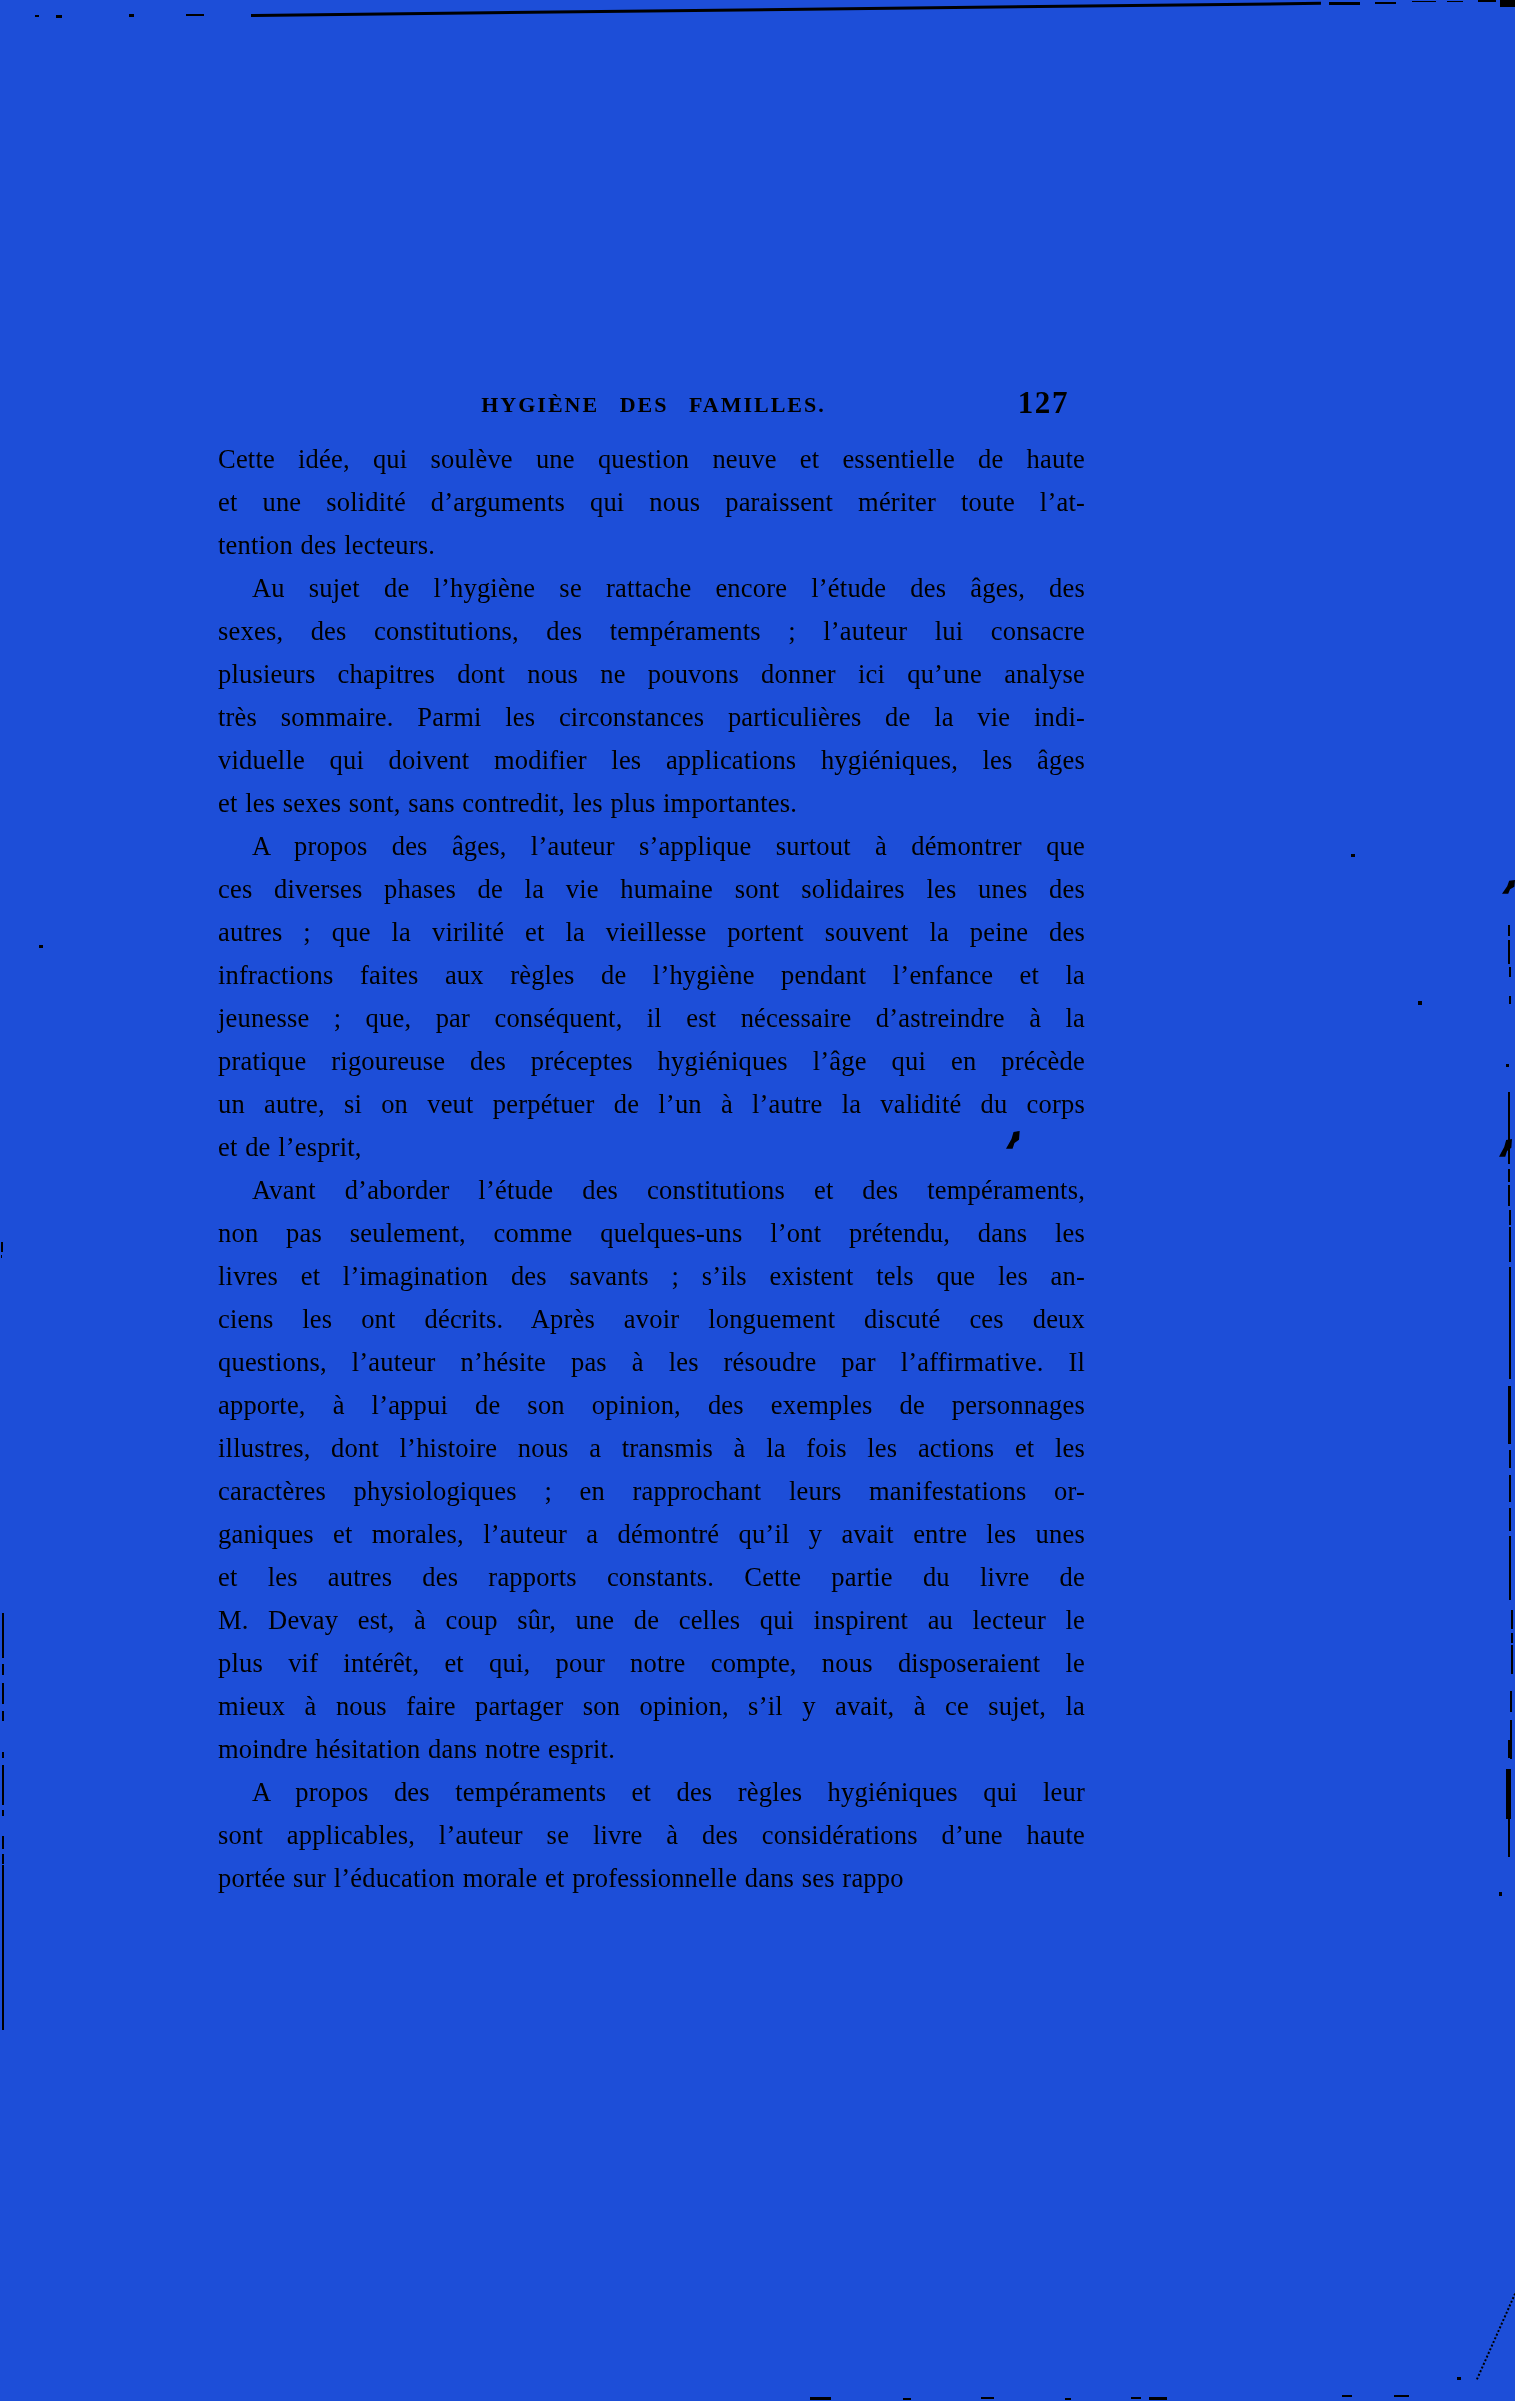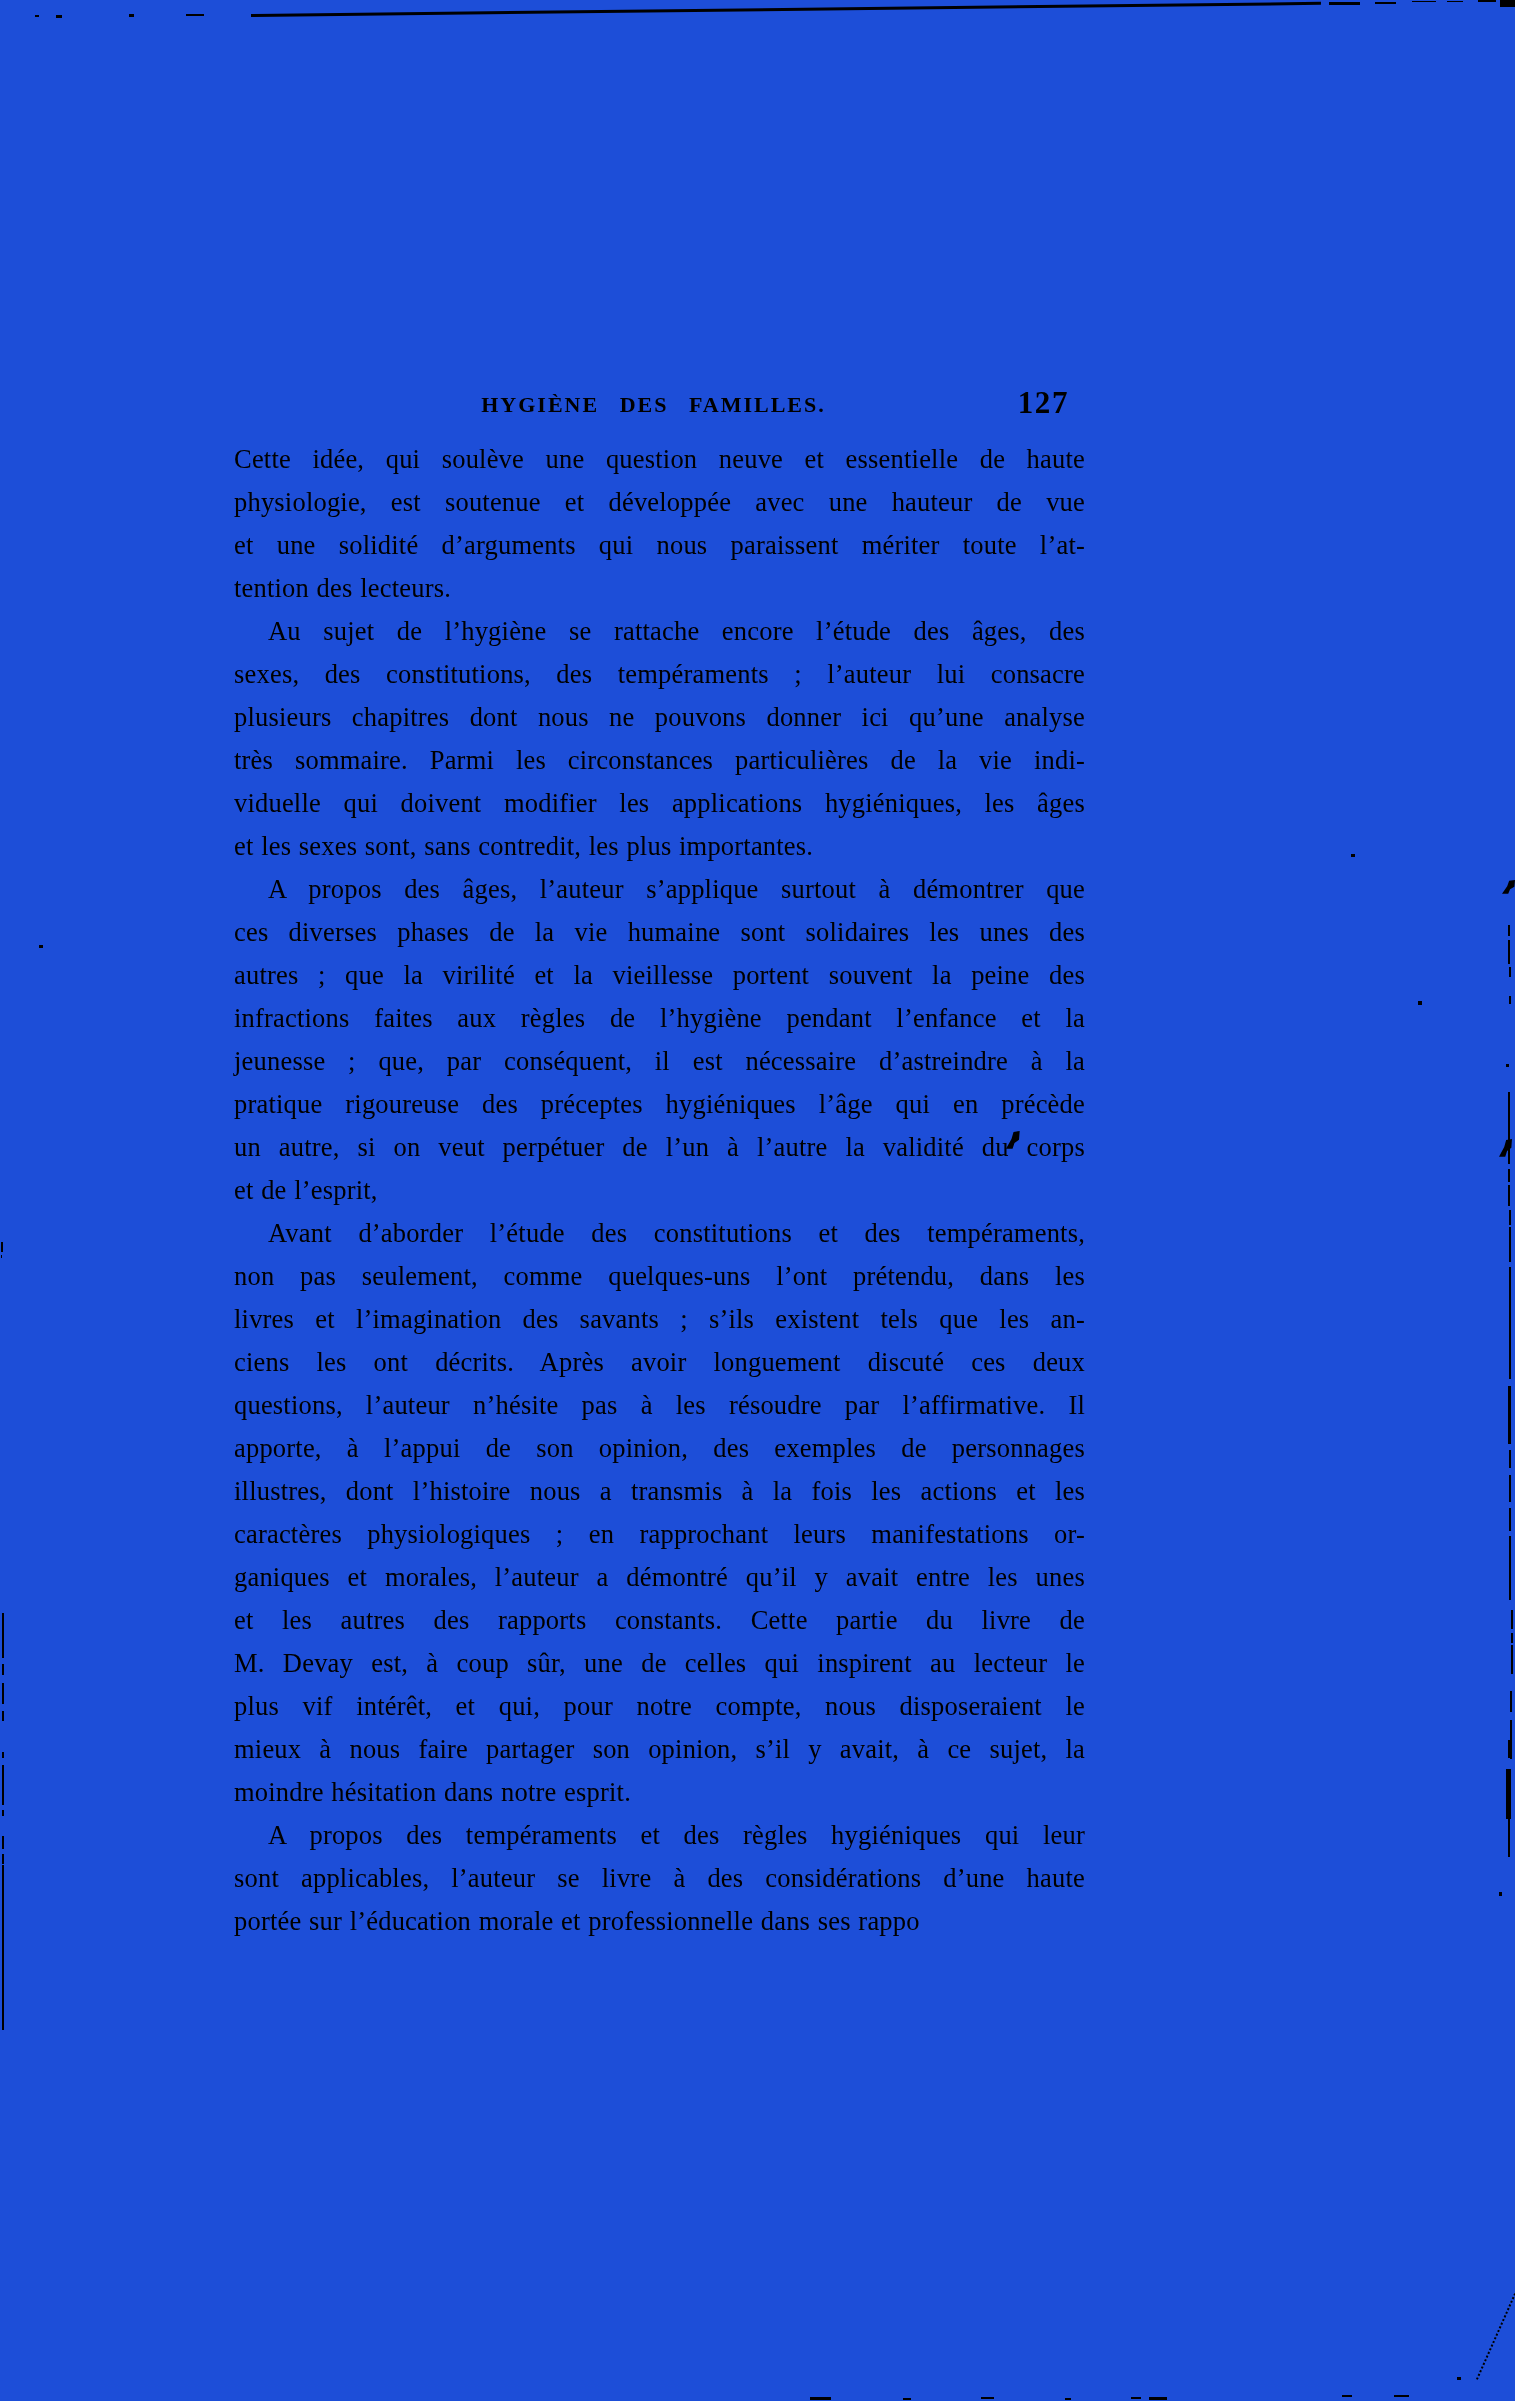--- a/index.html
+++ b/index.html
@@ -44,21 +44,20 @@
     letter-spacing: 0.2px;
   }
   .line {
     height: 43px;
     line-height: 43px;
     text-align: justify;
     text-align-last: justify;
     word-spacing: 0.8px;
     white-space: normal;
     overflow: visible;
-    margin-left: 16px;
   }
   .line.last { text-align-last: left; }
   .line.indent { text-indent: 34px; }
   .artifact-layer { position: absolute; inset: 0; pointer-events: none; }
   .artifact { position: absolute; background: #000; }
   .artifact.pointer {
     clip-path: polygon(0 100%, 40% 45%, 55% 5%, 100% 0, 95% 50%, 62% 68%, 48% 100%);
   }
   .artifact.skew-line { transform-origin: left center; }
   .artifact.dotted-line {
@@ -72,21 +71,20 @@
 
 <div class="page">
 
   <div class="header-row">
     <div class="running-header">HYGIÈNE DES FAMILLES.</div>
     <div class="page-number">127</div>
   </div>
 
   <div class="text-column">
       <div class="line">Cette idée, qui soulève une question neuve et essentielle de haute</div>
-      <div class="line">physiologie, est soutenue et développée avec une hauteur de vue</div>
       <div class="line">et une solidité d’arguments qui nous paraissent mériter toute l’at-</div>
       <div class="line last">tention des lecteurs.</div>
       <div class="line indent">Au sujet de l’hygiène se rattache encore l’étude des âges, des</div>
       <div class="line">sexes, des constitutions, des tempéraments ; l’auteur lui consacre</div>
       <div class="line">plusieurs chapitres dont nous ne pouvons donner ici qu’une analyse</div>
       <div class="line">très sommaire. Parmi les circonstances particulières de la vie indi-</div>
       <div class="line">viduelle qui doivent modifier les applications hygiéniques, les âges</div>
       <div class="line last">et les sexes sont, sans contredit, les plus importantes.</div>
       <div class="line indent">A propos des âges, l’auteur s’applique surtout à démontrer que</div>
       <div class="line">ces diverses phases de la vie humaine sont solidaires les unes des</div>

